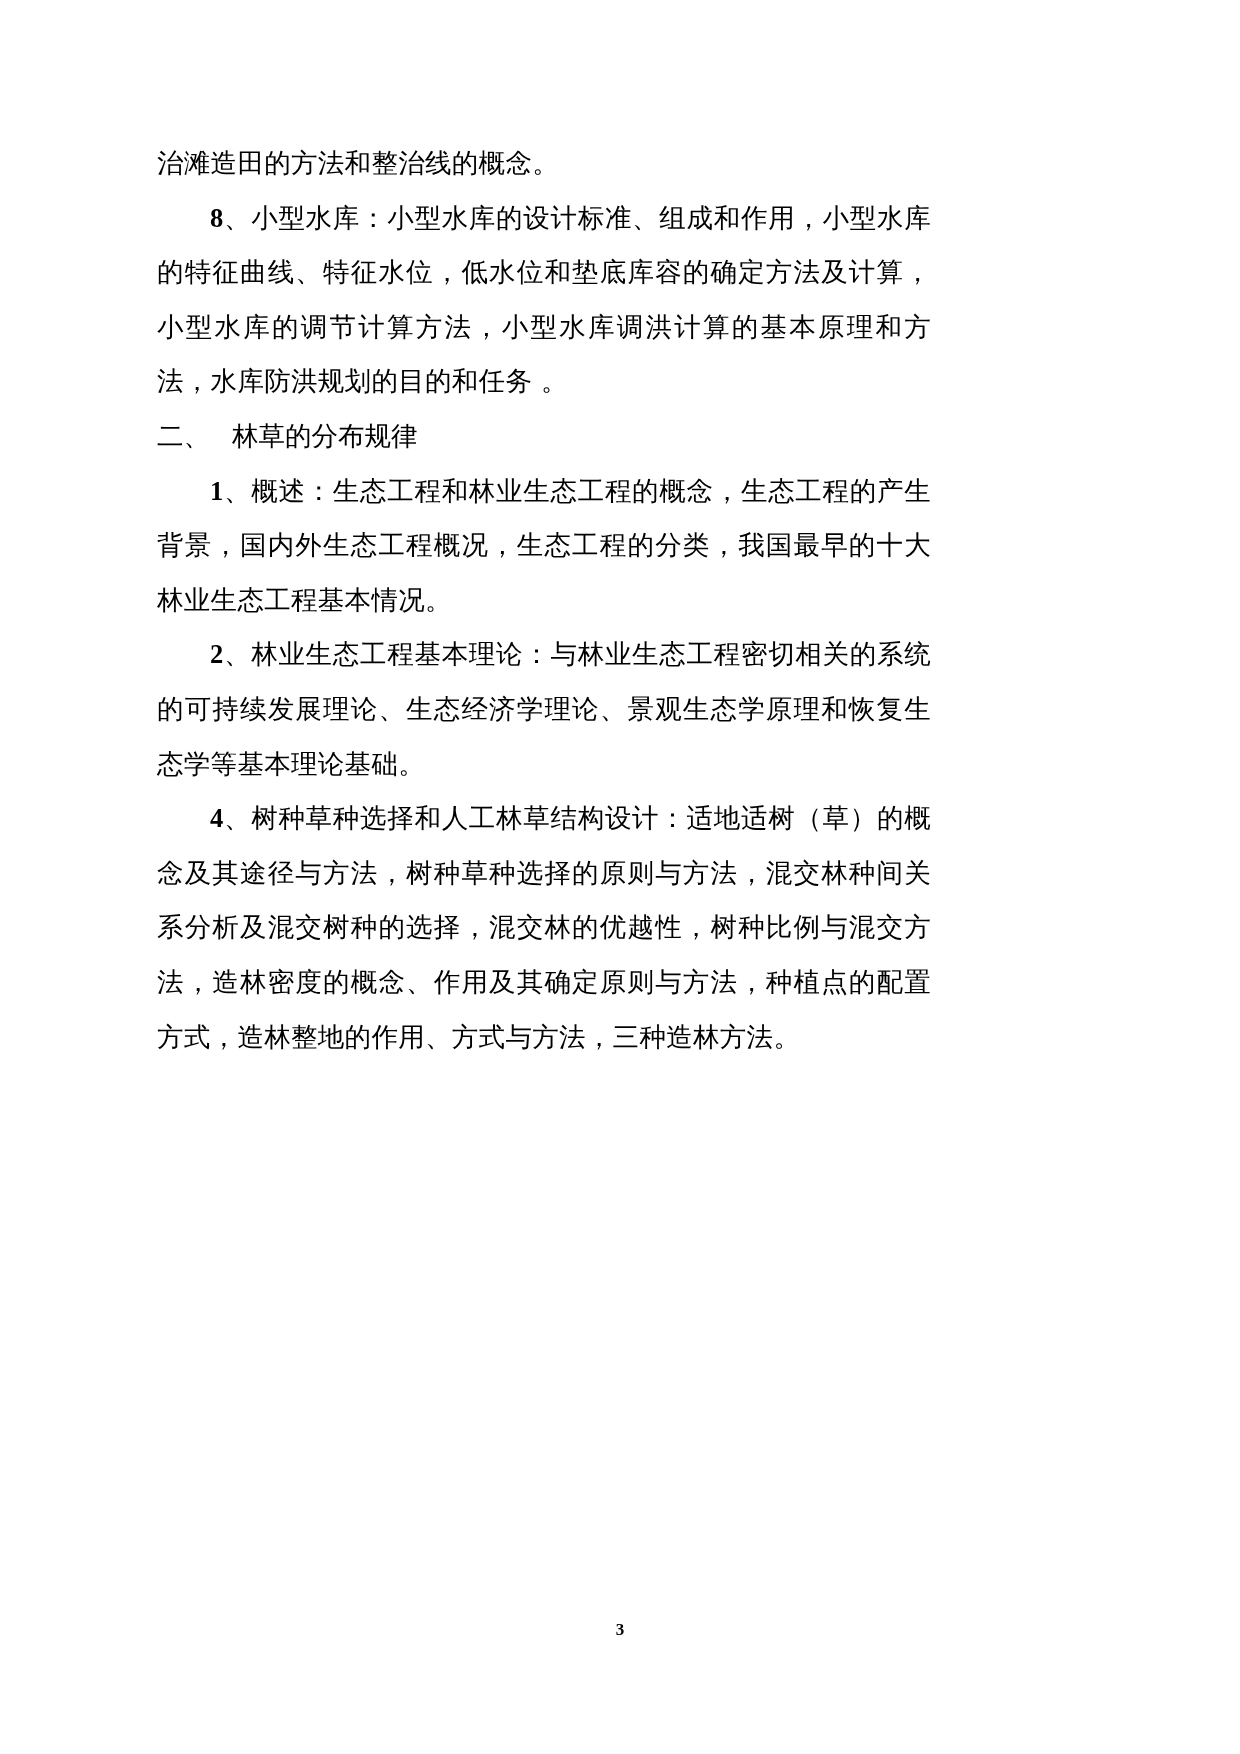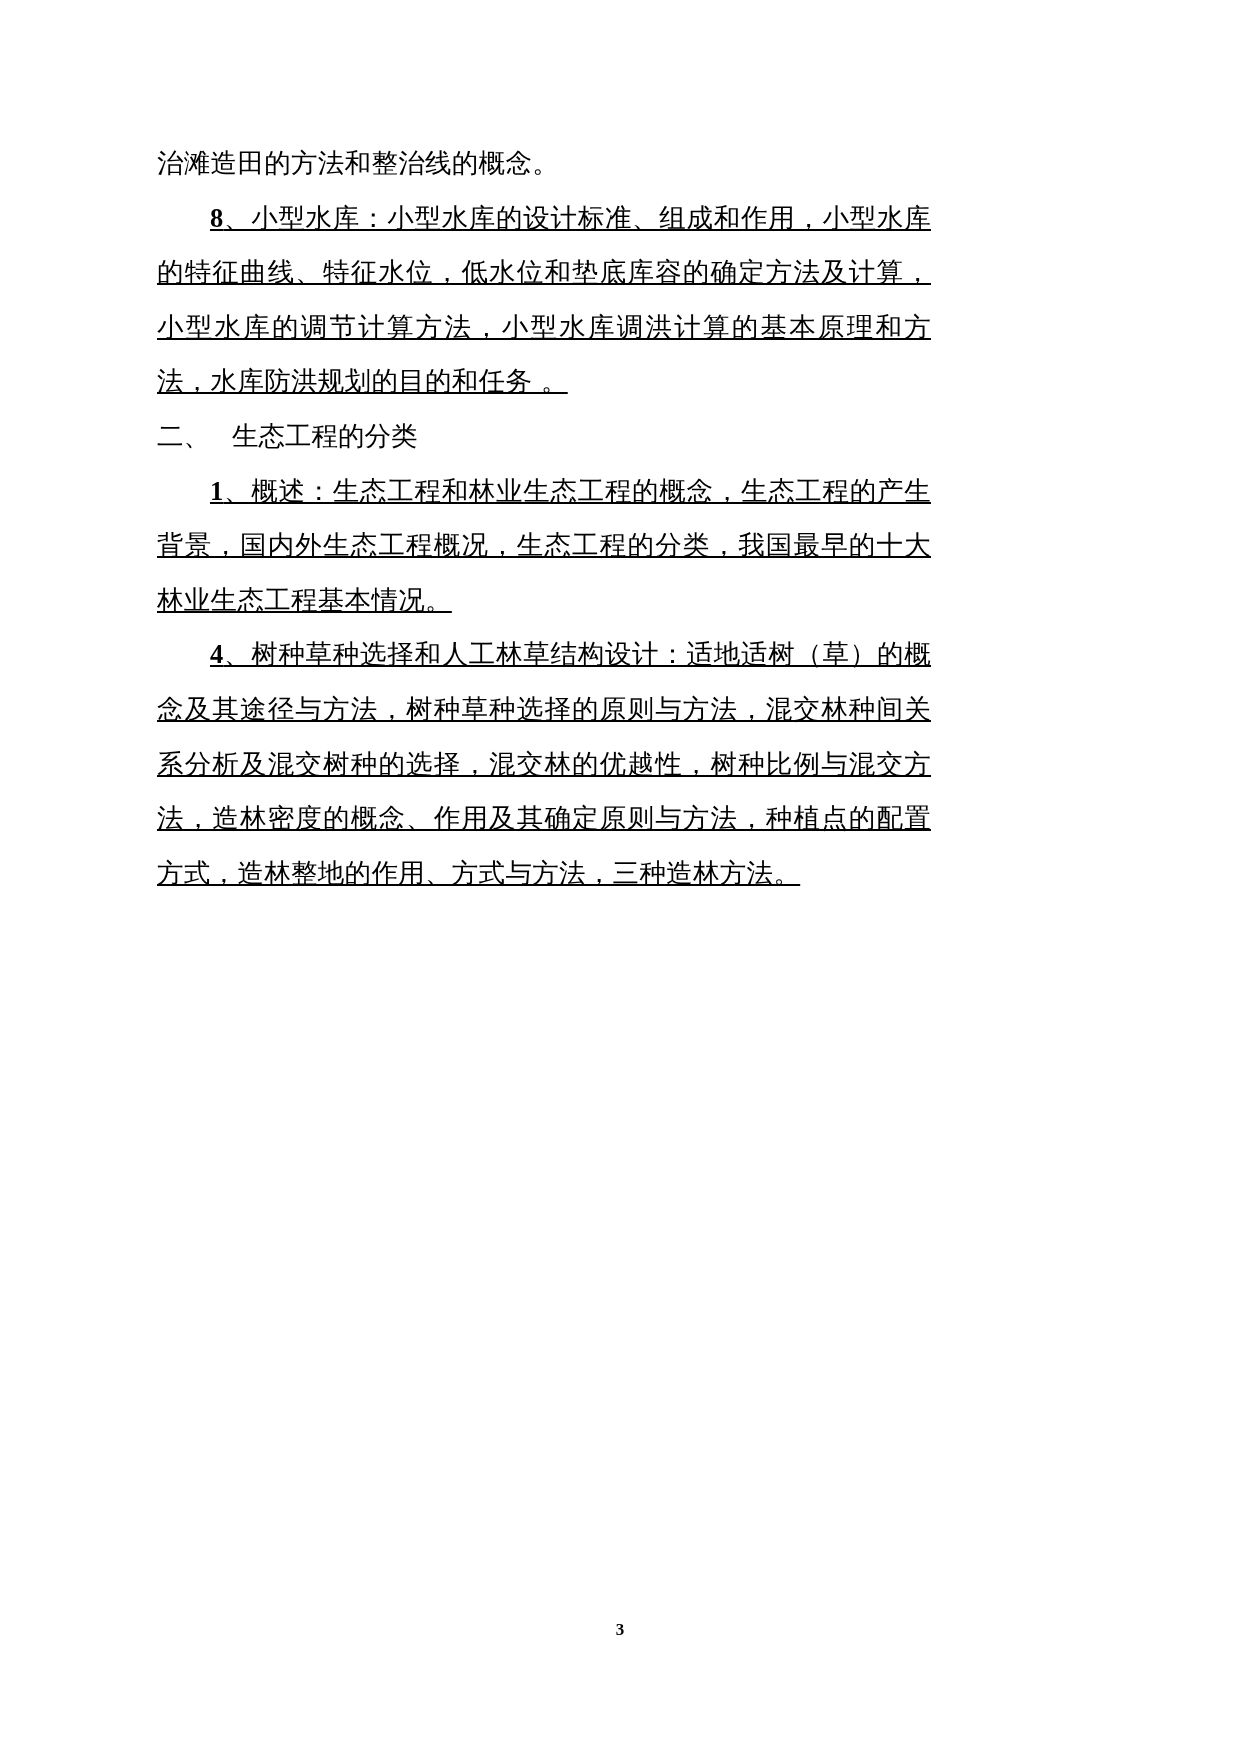--- a/index.html
+++ b/index.html
@@ -25,21 +25,20 @@
       margin: 0;
       font-size: 26.5px;
       line-height: 54.6px;
       text-align: justify;
       text-align-last: left;
       letter-spacing: 0.3px;
       word-break: break-all;
     }
     .indent {
       text-indent: 53px;
-      text-decoration: underline;
     }
     .num {
       font-family: "Liberation Serif", serif;
       font-weight: bold;
     }
     .heading {
       margin: 0;
       font-size: 26.5px;
       line-height: 54.6px;
       font-weight: normal;
@@ -61,24 +60,25 @@
   </style>
 </head>
 <body>
 
 <div class="page">
 
   <p class="para">治滩造田的方法和整治线的概念。</p>
 
   <p class="para indent"><span class="num">8</span><span>、小型水库：小型水库的设计标准、组成和作用，小型水库的特征曲线、特征水位，低水位和垫底库容的确定方法及计算，小型水库的调节计算方法，小型水库调洪计算的基本原理和方法，水库防洪规划的目的和任务 。</span></p>
 
-  <h2 class="heading"><span>二、</span><span class="gap"></span><span>生态工程的分类</span></h2>
+  <h2 class="heading"><span>二、</span><span class="gap"></span><span>林草的分布规律</span></h2>
 
   <p class="para indent"><span class="num">1</span><span>、概述：生态工程和林业生态工程的概念，生态工程的产生背景，国内外生态工程概况，生态工程的分类，我国最早的十大林业生态工程基本情况。</span></p>
 
+  <p class="para indent"><span class="num">2</span><span>、林业生态工程基本理论：与林业生态工程密切相关的系统的可持续发展理论、生态经济学理论、景观生态学原理和恢复生态学等基本理论基础。</span></p>
 
 
   <p class="para indent"><span class="num">4</span><span>、树种草种选择和人工林草结构设计：适地适树（草）的概念及其途径与方法，树种草种选择的原则与方法，混交林种间关系分析及混交树种的选择，混交林的优越性，树种比例与混交方法，造林密度的概念、作用及其确定原则与方法，种植点的配置方式，造林整地的作用、方式与方法，三种造林方法。</span></p>
 
 
 </div>
 
 <div class="page-number">3</div>
 
 </body></html>

